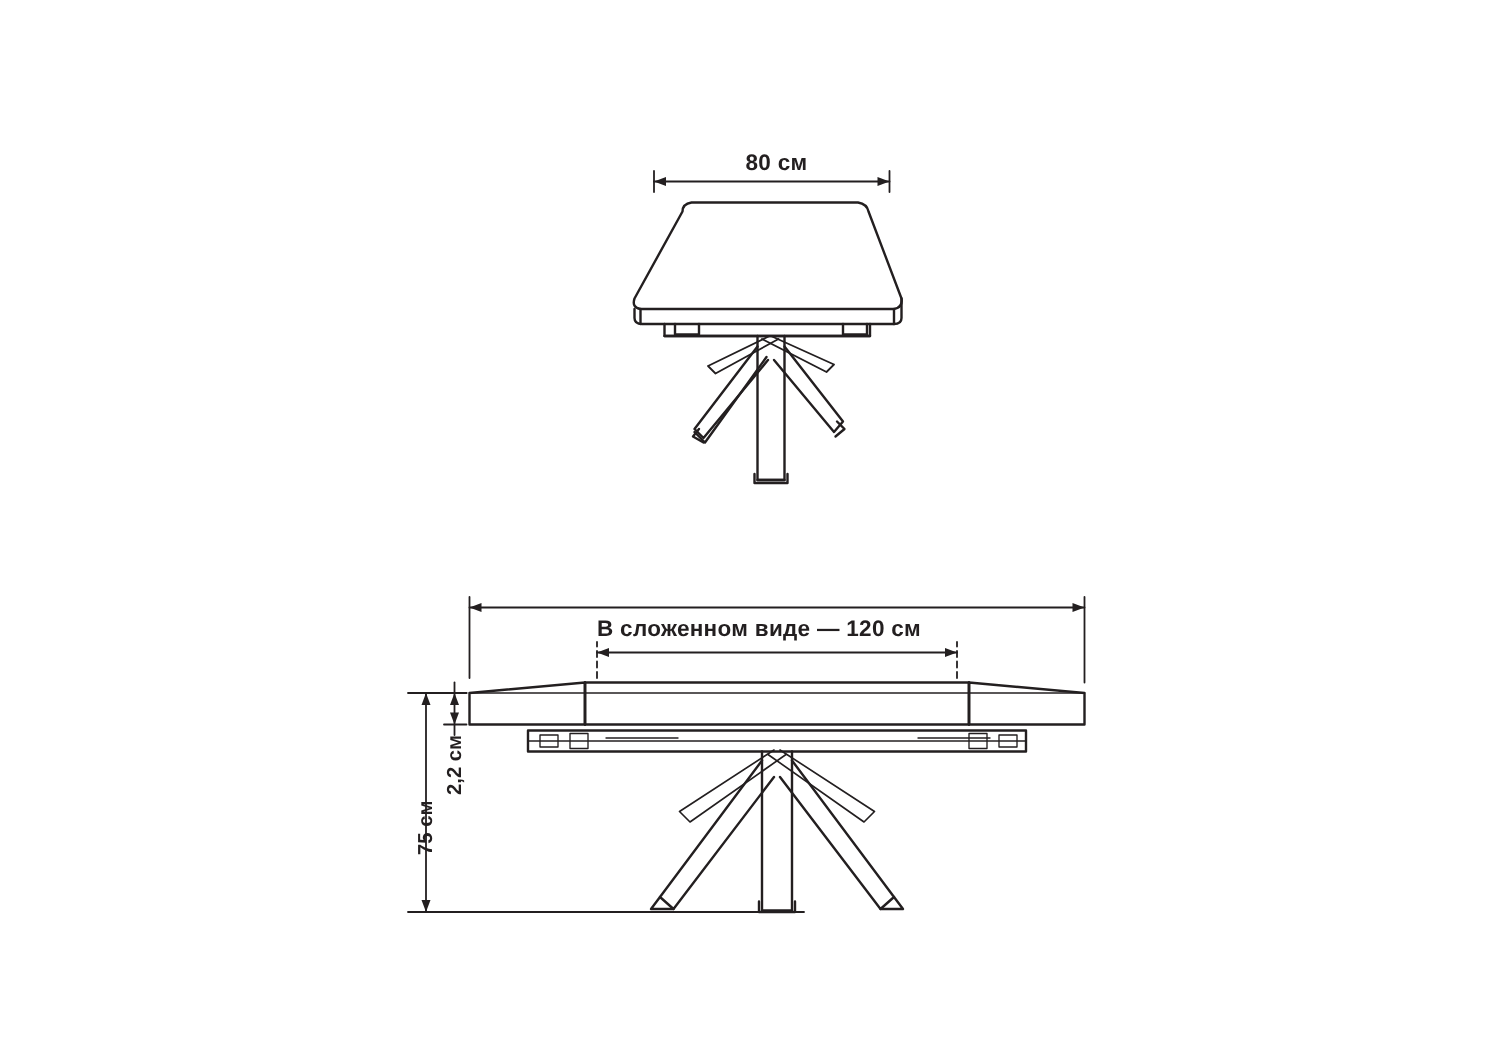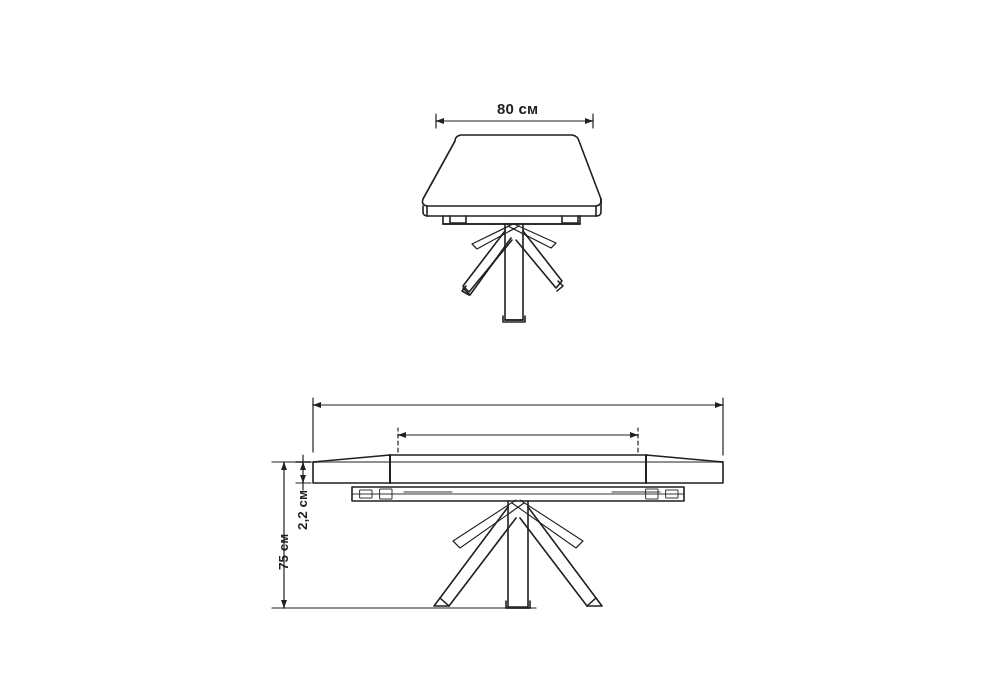--- a/index.html
+++ b/index.html
@@ -163,18 +163,19 @@
         <path d="M284 462 L281 470 L287 470 Z" fill="#231f20" stroke="none"></path>
         <path d="M284 608 L281 600 L287 600 Z" fill="#231f20" stroke="none"></path>
       </g>
 
     </g>
   </svg>
 
   <div class="lbl" style="left:497px; top:100px;">80 см</div>
 
 
+  <div class="lbl" style="left:398px; top:411px;">В сложенном виде — 120 см</div>
 
   <div class="lbl-vert rot" style="left:295px; top:530px;">2,2 см</div>
 
   <div class="lbl-vert rot" style="left:276px; top:570px;">75 см</div>
 
 </div>
 
 </body></html>

